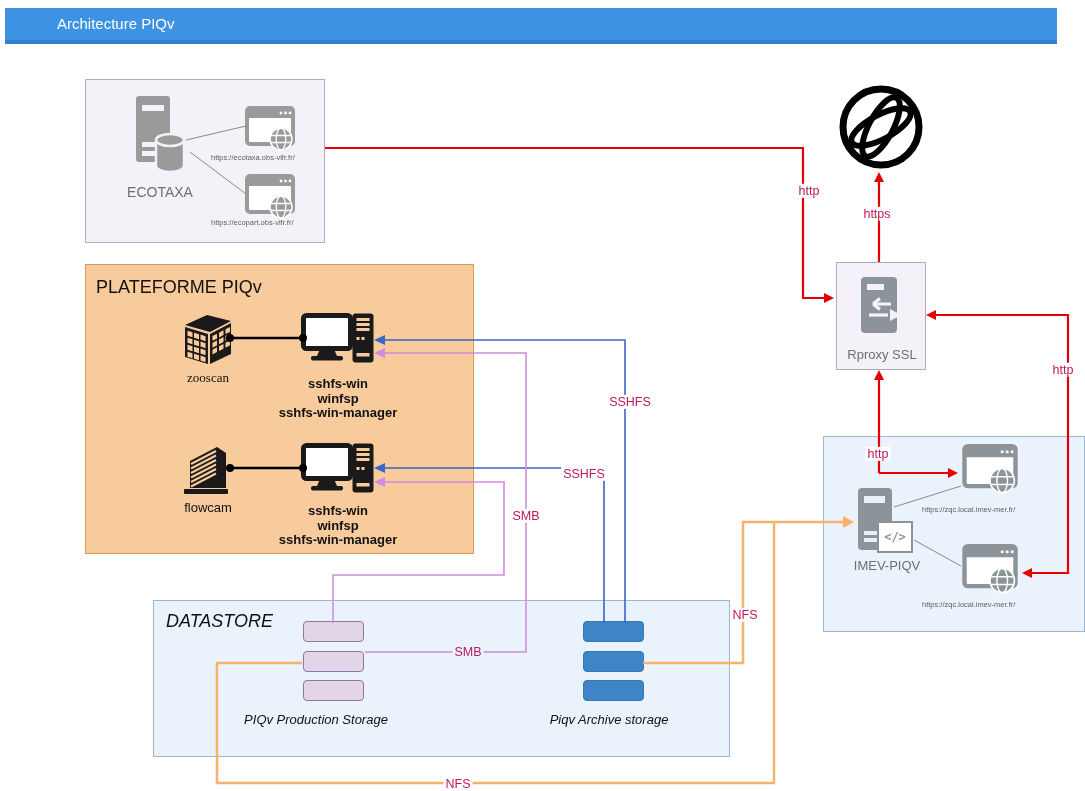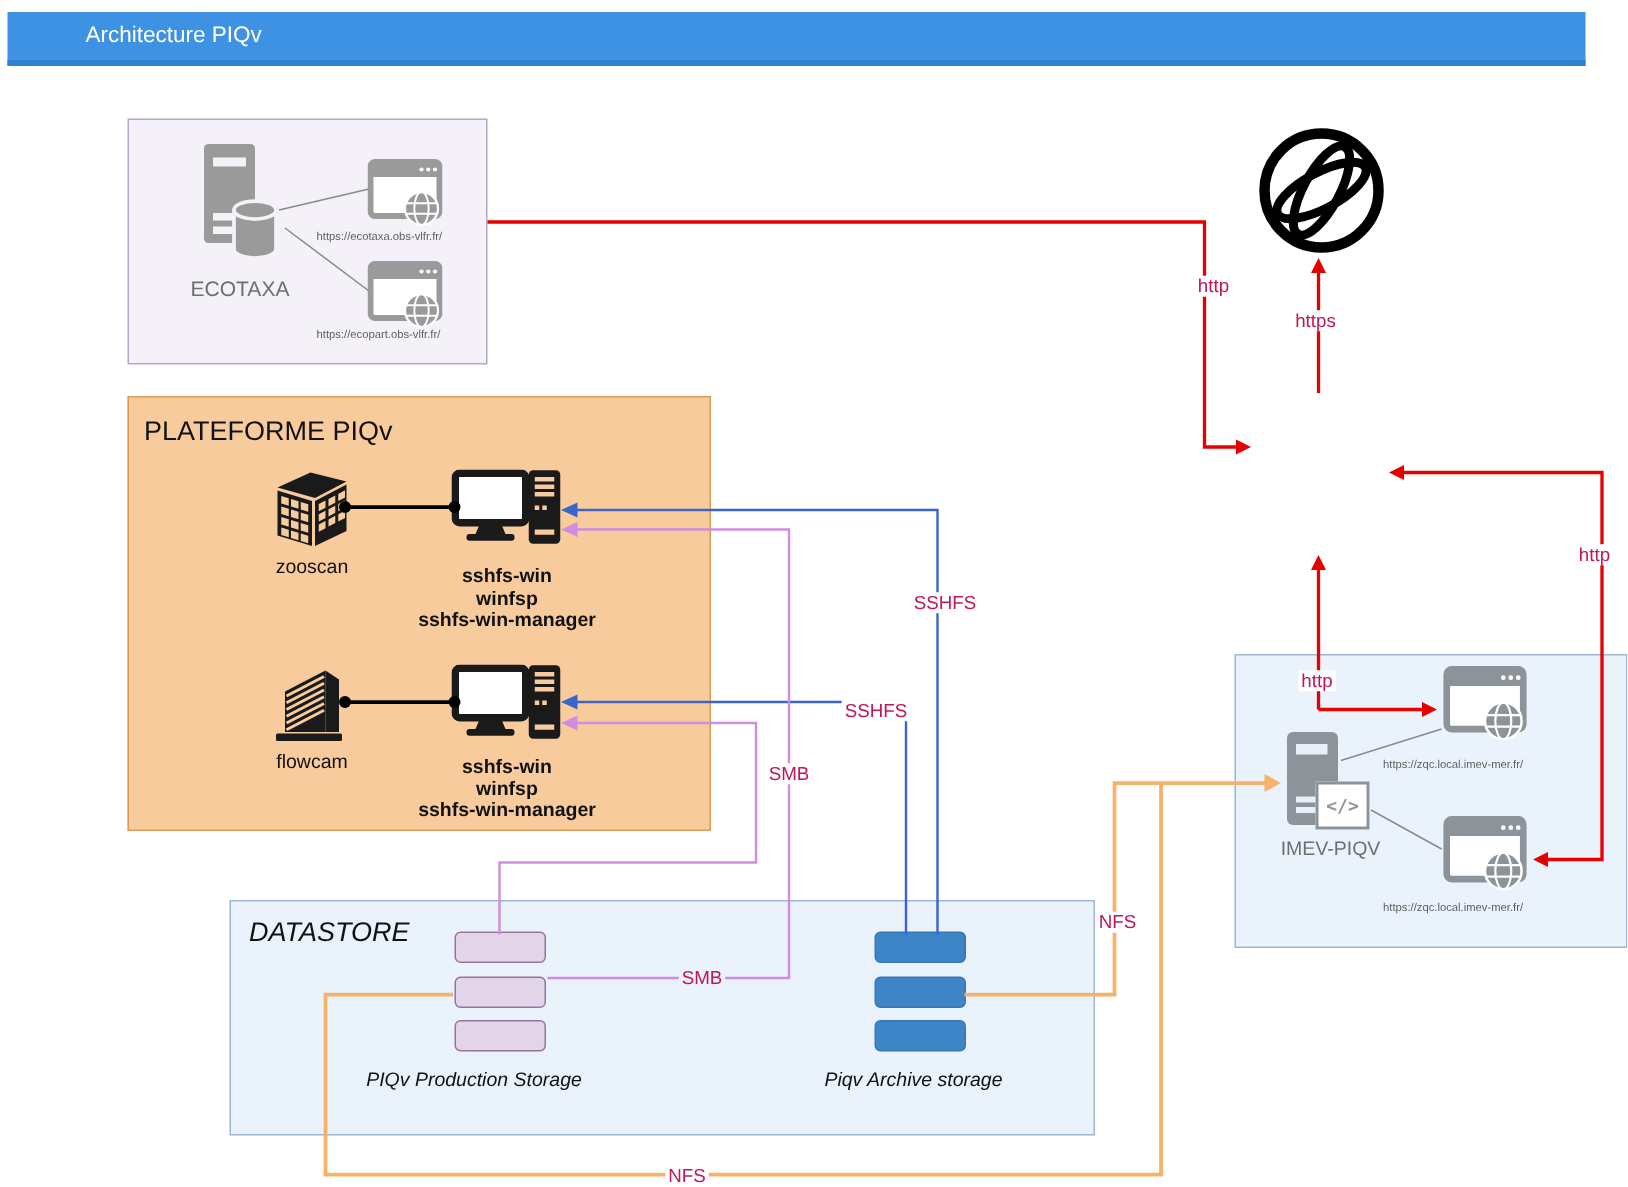--- a/index.html
+++ b/index.html
@@ -107,21 +107,21 @@
           <rect x="37" y="40" width="4.5" height="4.8"></rect>
           <rect x="43.5" y="40" width="4.5" height="4.8"></rect>
         <rect x="30.5" y="46.8" width="4.5" height="4.8"></rect>
           <rect x="37" y="46.8" width="4.5" height="4.8"></rect>
           <rect x="43.5" y="46.8" width="4.5" height="4.8"></rect>
         <rect x="30.5" y="53.6" width="4.5" height="4.8"></rect>
           <rect x="37" y="53.6" width="4.5" height="4.8"></rect>
           <rect x="43.5" y="53.6" width="4.5" height="4.8"></rect>
       </g>
     </svg>
-    <div class="node-label" style="left:82px;top:105px;width:80px;">zooscan</div>
+    <div class="node-label" style="left:82px;top:105px;width:80px;font-family:Liberation Serif, serif;">zooscan</div>
 
     <svg class="icon" style="left:215px;top:48px;" width="52" height="48" viewBox="0 0 52 48">
       <rect x="2.5" y="2.5" width="47" height="33" rx="3" fill="#fff" stroke="#1a1a1a" stroke-width="5"></rect>
       <polygon points="19,36 33,36 36,43 16,43" fill="#1a1a1a"></polygon>
       <rect x="10" y="43" width="32" height="4.5" rx="2" fill="#1a1a1a"></rect>
     </svg>
     <svg class="icon" style="left:266px;top:48px;" width="22" height="50" viewBox="0 0 22 50">
       <rect x="0.5" y="0.5" width="21" height="49" rx="3" fill="#1a1a1a"></rect>
       <g fill="#F8CB9D">
         <rect x="4.5" y="5" width="13" height="3"></rect>
@@ -191,20 +191,32 @@
     </div>
     <div class="node-label" style="left:382px;top:111px;width:146px;">Piqv Archive storage</div>
   </div>
 
   <svg class="icon" style="left:838px;top:84px;" width="86" height="86" viewBox="0 0 86 86">
     <circle cx="43" cy="43" r="38" fill="none" stroke="#000" stroke-width="7"></circle>
     <ellipse cx="43" cy="43" rx="33" ry="12" fill="none" stroke="#000" stroke-width="6" transform="rotate(-28 43 43)"></ellipse>
     <ellipse cx="43" cy="43" rx="12" ry="33" fill="none" stroke="#000" stroke-width="6" transform="rotate(28 43 43)"></ellipse>
   </svg>
 
+  <div class="gbox box-lavender" style="left:836px;top:262px;width:90px;height:108px;">
+    <svg class="icon" style="left:21px;top:14px;" width="48" height="60" viewBox="0 0 48 60">
+      <rect x="3" y="0" width="36" height="56" rx="4" fill="#8d9499"></rect>
+      <rect x="9" y="7" width="17" height="6" fill="#F5F1F8"></rect>
+      <g stroke="#F5F1F8" stroke-width="3.2" fill="none">
+        <path d="M33,27 H15 M15,27 l7,-5.5 M15,27 l7,5.5"></path>
+        <path d="M11,38 H30"></path>
+      </g>
+      <polygon points="43,38 32,32 32,44" fill="#F5F1F8"></polygon>
+    </svg>
+    <div class="node-label gray" style="left:-5px;top:84px;width:100px;">Rproxy SSL</div>
+  </div>
 
   <div class="gbox box-blue" style="left:823px;top:436px;width:262px;height:196px;">
     <svg class="icon" style="left:33px;top:50px;" width="36" height="64" viewBox="0 0 36 64">
       <rect x="1" y="1" width="34" height="62" rx="4" fill="#8d9499"></rect>
       <rect x="7" y="9" width="21" height="7" fill="#E8F1FA"></rect>
       <rect x="7" y="44" width="15" height="4" fill="#E8F1FA"></rect>
       <rect x="7" y="51" width="15" height="4" fill="#E8F1FA"></rect>
     </svg>
     <div class="code-badge" style="left:53px;top:84px;">&lt;/&gt;</div>
     <div class="node-label gray" style="left:13px;top:121px;width:100px;font-size:13px;">IMEV-PIQV</div>

